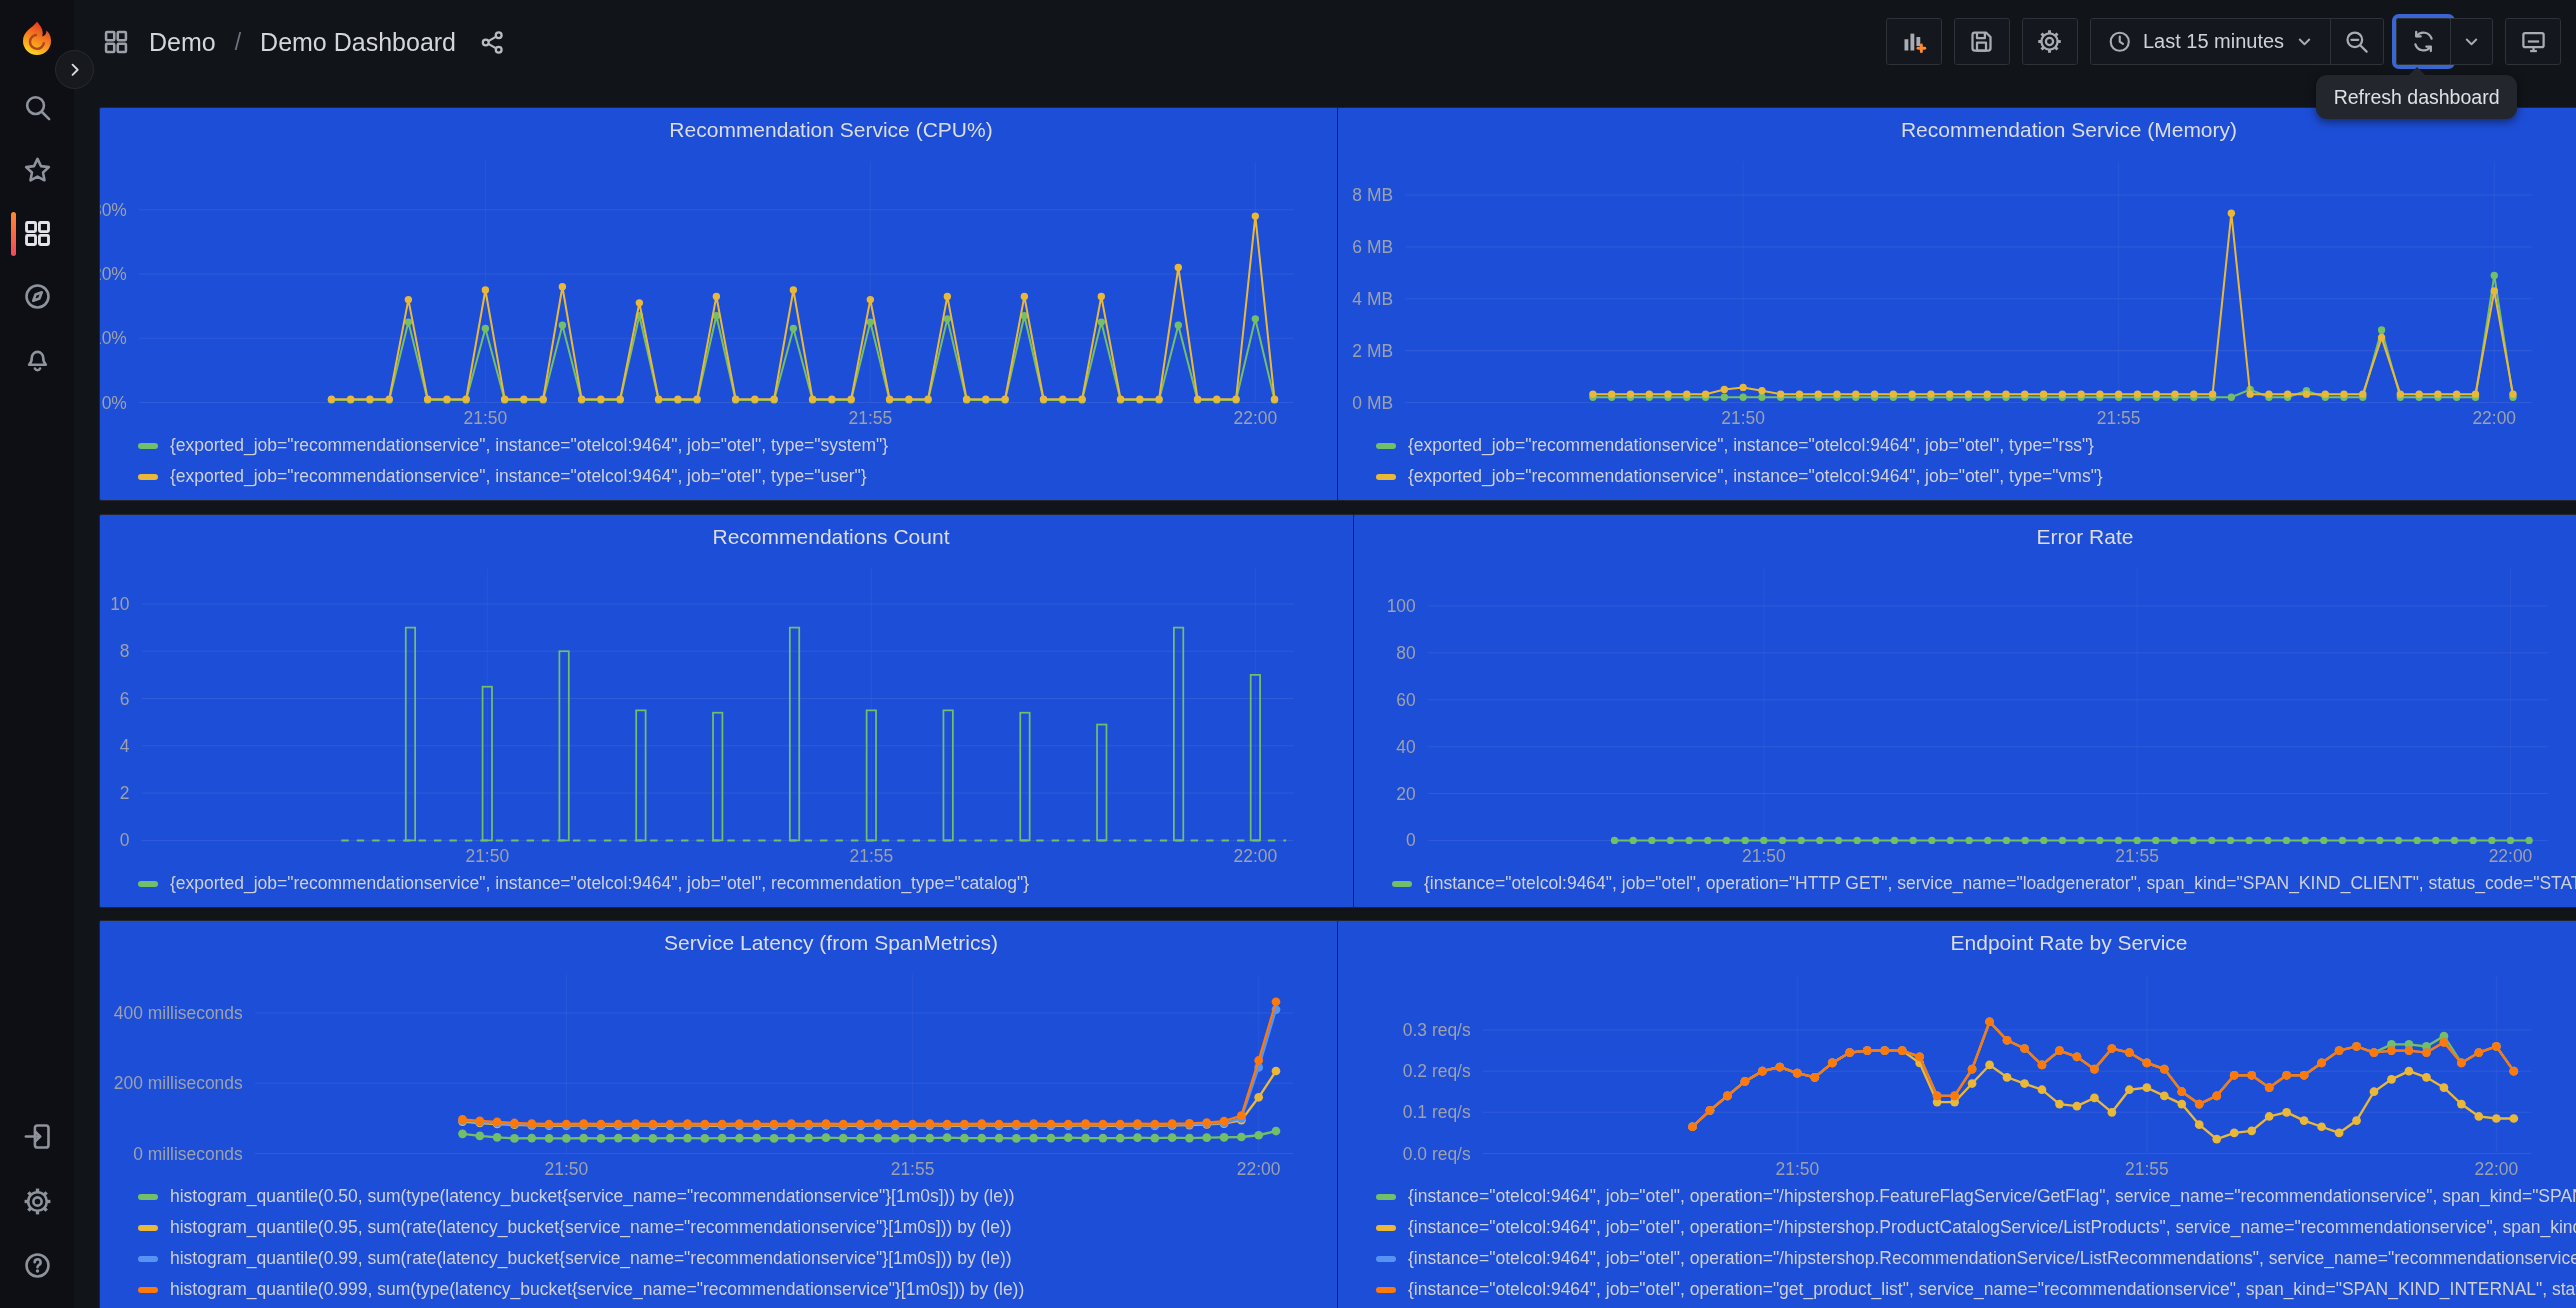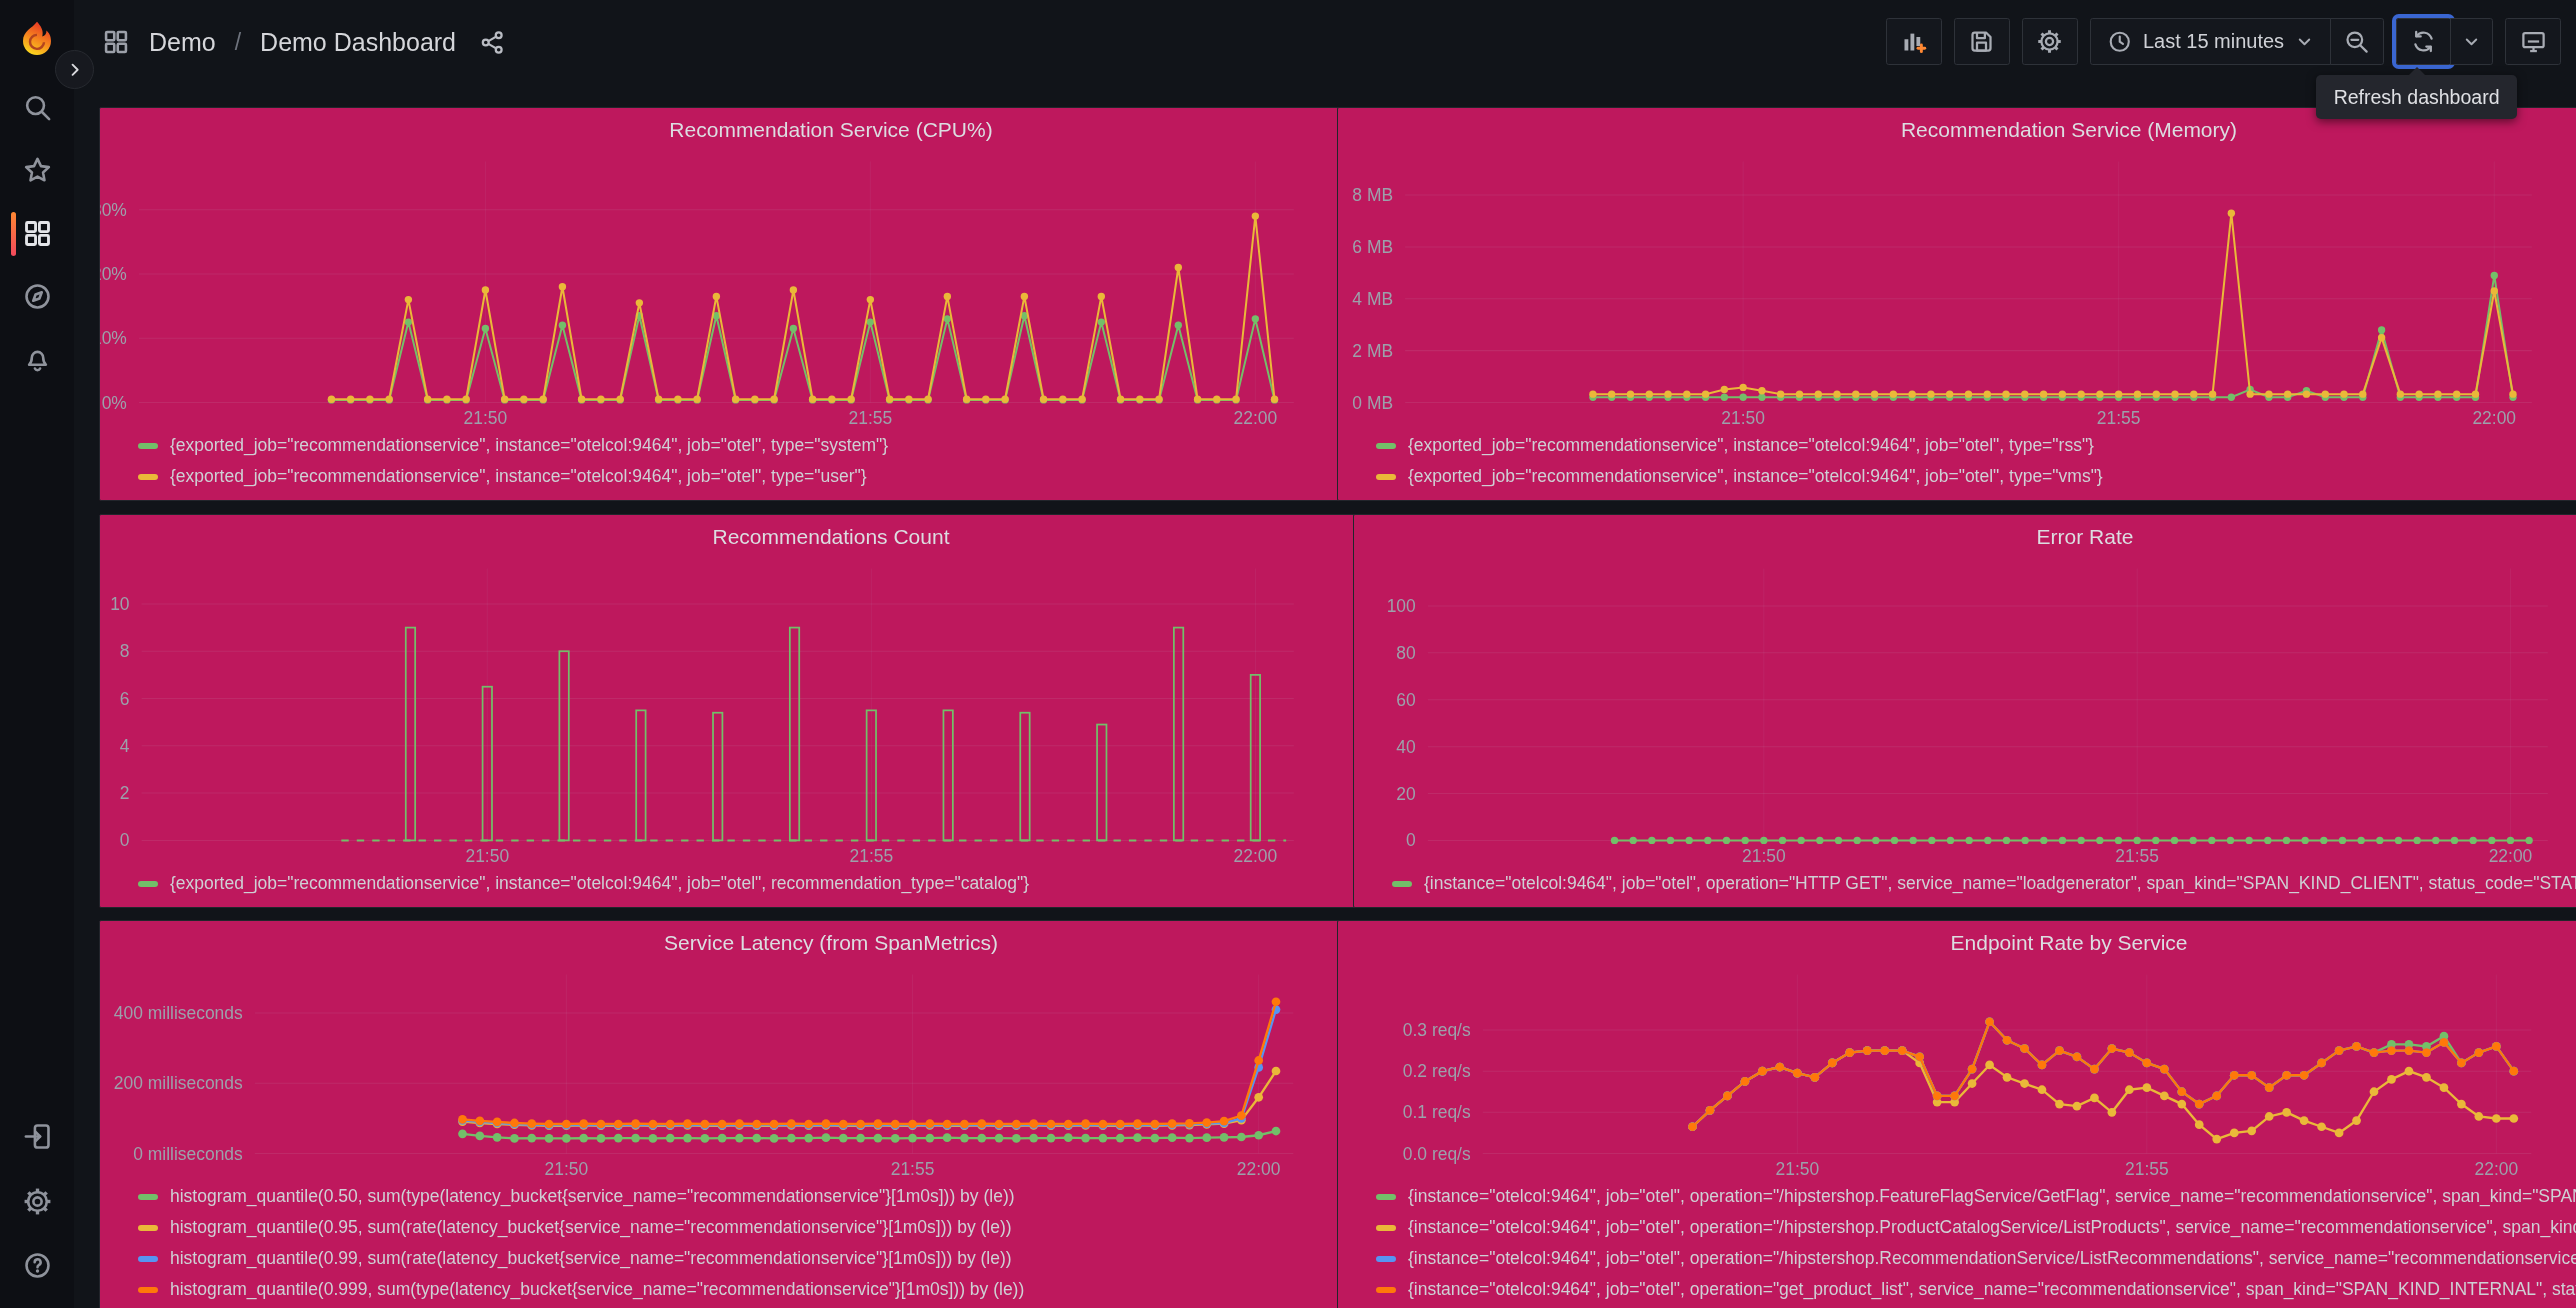--- a/index.html
+++ b/index.html
@@ -34,26 +34,26 @@
   .group { display:flex; }
   .timepicker { display:flex; align-items:center; gap:10.7px; padding:0 16px; background:#14171d;
                 border:1.3px solid #2e3239; border-radius:2.7px 0 0 2.7px; color:#cfd1d6; font-size:20px; }
   .timepicker svg { width:25.5px; height:25.5px; color:#a8acb4; }
   .attach-right { border-radius:0 2.7px 2.7px 0; margin-left:-1.3px; }
   .attach-left  { border-radius:2.7px 0 0 2.7px; }
   .refresh-btn::after { content:''; position:absolute; inset:-4.7px; border:4px solid #3a66d1; border-radius:6.7px; pointer-events:none; }
   .chev-btn { min-width:43px; border-radius:0 2.7px 2.7px 0; margin-left:-1.3px; }
 
   .tooltip { position:absolute; top:75px; right:59px; background:#24262d; color:#dfe0e4; font-size:19.5px;
-             padding:10.7px 17.5px; border-radius:5px; box-shadow:0 2.7px 9.4px rgba(0,0,0,.5); z-index:8; }
+             padding:10.7px 17.5px; border-radius:11px; box-shadow:0 2.7px 9.4px rgba(0,0,0,.5); z-index:8; }
   .tooltip .arrow { position:absolute; top:-8px; left:50%; margin-left:-8px; width:0; height:0;
              border-left:8px solid transparent; border-right:8px solid transparent; border-bottom:8px solid #24262d; }
 
   
-  .panel { position:absolute; width:1464px; height:394px; background:#be185d; border:1.3px solid #22252b;
+  .panel { position:absolute; width:1464px; height:394px; background:#1d4ed8; border:1.3px solid #22252b;
            border-radius:2px; display:flex; flex-direction:column; overflow:hidden; }
   .panel-title { height:44px; flex:none; display:flex; align-items:center; justify-content:center;
                  font-size:21px; font-weight:500; color:#dcdde1; }
   .chart { flex:1 1 auto; position:relative; }
   .chart svg { position:absolute; left:0; top:0; }
   .legend { flex:none; padding:1.3px 5.4px 8px 38px; overflow:hidden; }
   .legend-row { display:flex; align-items:center; height:31px; white-space:nowrap; overflow:hidden;
                 font-size:17.5px; color:#cfd0d5; }
   .swatch { width:20px; height:6px; border-radius:3.4px; margin-right:12px; flex:none; }
 

